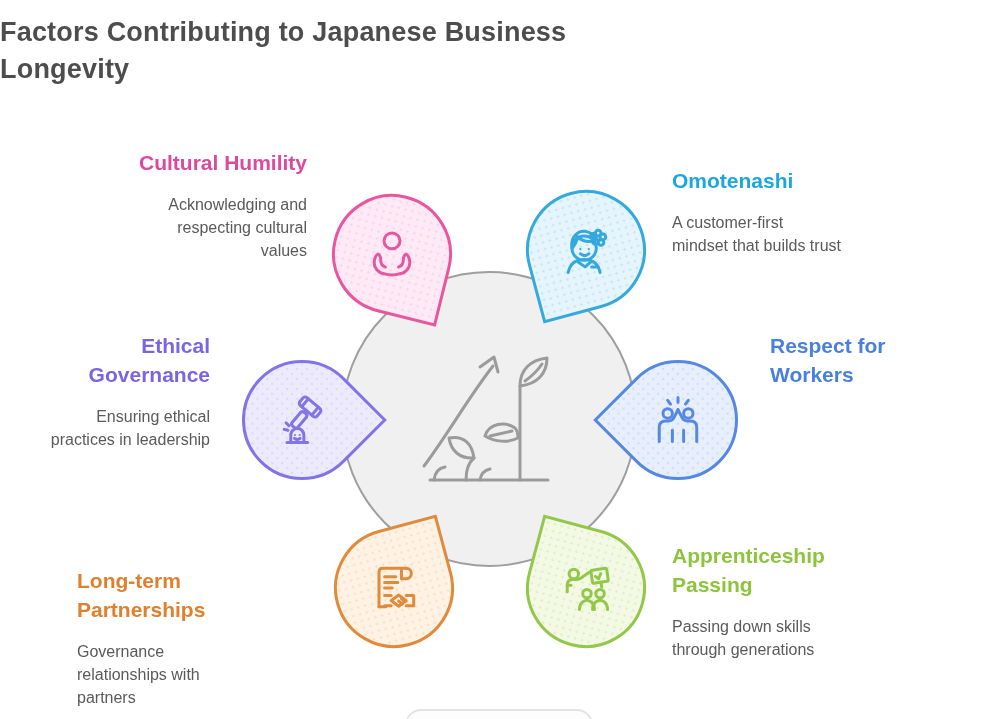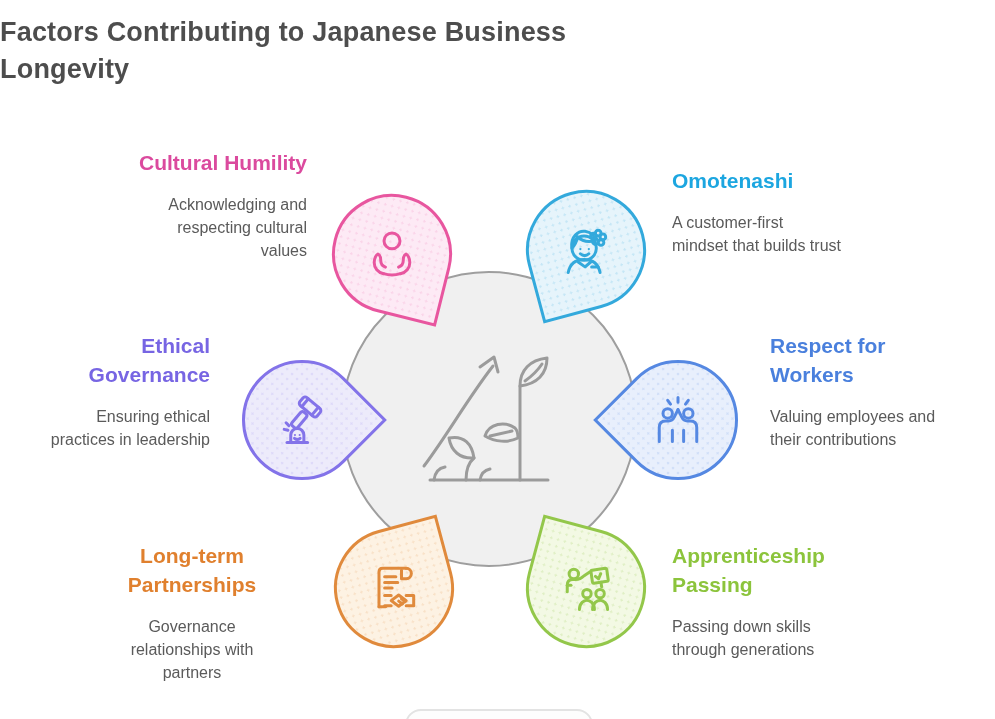--- a/index.html
+++ b/index.html
@@ -56,21 +56,21 @@
     color:var(--accent); white-space:pre-line;
   }
   .ftext p {
     margin:16px 0 0; font-size:16px; line-height:23px; color:#5a5a5a;
     white-space:pre-line;
   }
   .t-cultural   { top:148px; right:688px; width:260px; text-align:right; }
   .t-omotenashi { top:148px; left:672px;  width:260px; text-align:left;margin-top:18px; }
   .t-ethical    { top:331px; right:785px; width:230px; text-align:right; }
   .t-respect    { top:331px; left:770px;  width:225px; text-align:left; }
-  .t-longterm   { top:541px; right:688px; width:230px; text-align:center; }
+  .t-longterm   { top:566px; right:688px; width:230px; text-align:left; }
   .t-apprentice { top:541px; left:672px;  width:230px; text-align:left; }
 
   
   .bottom-pill {
     position:absolute; left:405px; top:709px; width:188px; height:40px;
     border:2px solid #e3e3e3; border-radius:16px; background:#fdfdfd; z-index:4;
     box-sizing:border-box;
   }
 </style>
 </head>
@@ -167,22 +167,20 @@
           <path d="M15 35 l3 3 M13 42 l4 1"></path>
         </svg>
       </span>
     </div>
   </div>
 
   <div class="factor" style="--accent: #4a80dd; --border: #5588e2; --fill: #e8effc; --dot: rgba(85,136,226,0.16);">
     <div class="ftext t-respect">
       <h2>Respect for
 Workers</h2>
-      <p>Valuing employees and
-their contributions</p>
     </div>
     <div class="petal petal-respect">
       <span class="icon">
         <svg width="60" height="60" viewBox="0 0 64 64" fill="none" stroke="#5588e2" stroke-width="3.2" stroke-linecap="round" stroke-linejoin="round">
           <path d="M32 13 v-5 M24 15 l-3 -4 M40 15 l3 -4"></path>
           <circle cx="21" cy="25" r="5"></circle>
           <circle cx="43" cy="25" r="5"></circle>
           <path d="M12 55 V40 q0 -7 7 -7 h3 q4 0 6 -4 l4 -8"></path>
           <path d="M52 55 V40 q0 -7 -7 -7 h-3 q-4 0 -6 -4 l-4 -8"></path>
           <path d="M26 55 V43 M38 55 V43"></path>

